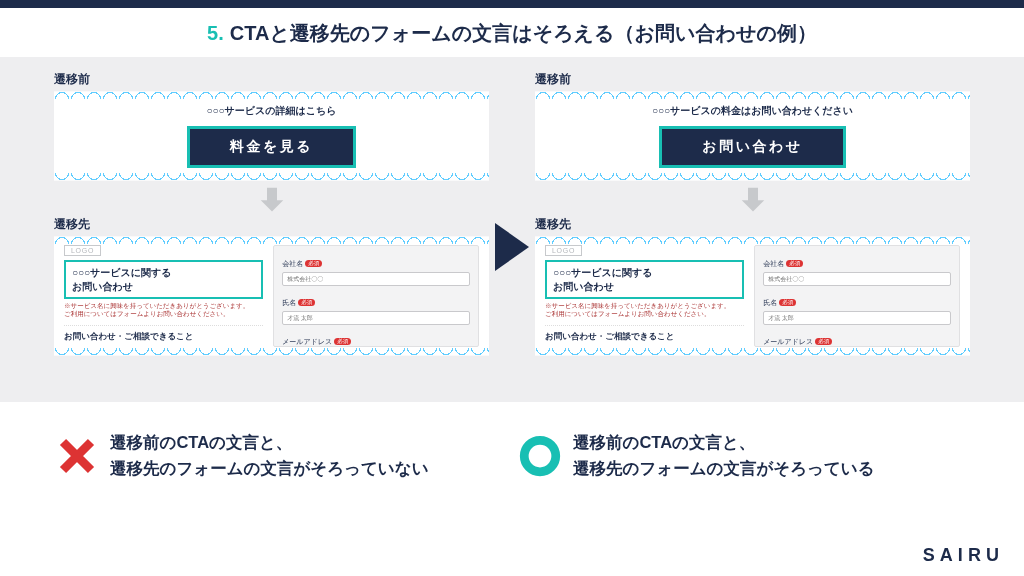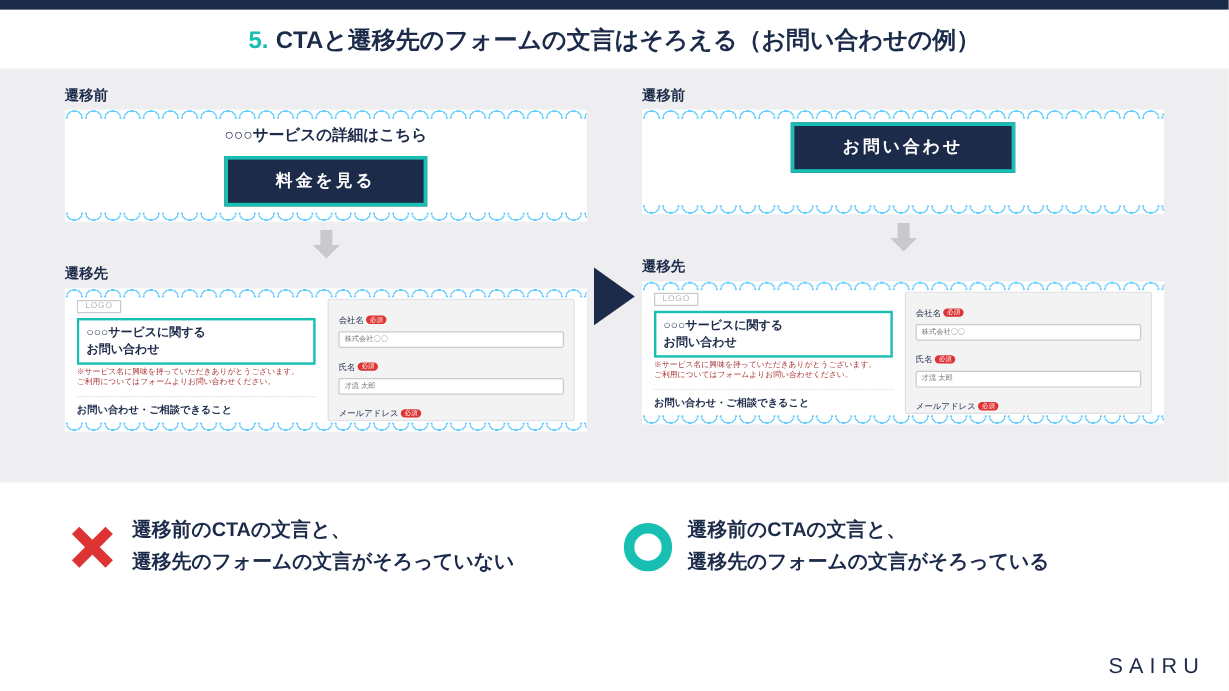--- a/index.html
+++ b/index.html
@@ -29,21 +29,21 @@
   .wave-edge {
     position: absolute; left: 0; right: 0; height: 8px;
     background:
       radial-gradient(circle at 8px 0, transparent 6px, #1fb8ff 6px 7px, transparent 7px) repeat-x 0 0 / 16px 8px,
       #fff;
     opacity: .7;
   }
   .wave-edge.t { top: -1px; transform: scaleY(-1);}
   .wave-edge.b { bottom: -1px; }
 
-  .cta-line { font-size: 13px; font-weight: 700; margin: 2px 0 8px; }
+  .cta-line { font-size: 10px; font-weight: 700; margin: 2px 0 8px; }
   .cta-btn {
     display: inline-block; background: #1d2b4a; color: #fff;
     font-size: 14px; font-weight: 700; letter-spacing: .18em;
     padding: 9px 40px; border: 3px solid #18bfb3; border-radius: 0;
   }
 
   .down-arrow { text-align: center; height: 30px; margin: -4px 0 2px;}
   .down-arrow svg { width: 30px; height: 30px; fill:#c7c9cc; }
 
   .form-wrap { display: flex; gap: 10px; height: 102px; overflow: hidden; }
@@ -83,21 +83,21 @@
     padding: 28px 56px 0; font-weight: 700; font-size: 16.5px; line-height:1.55;
   }
   .conc-item { flex: 1; display: flex; align-items: center; gap: 12px; }
   .mark { width: 42px; height: 42px; flex: 0 0 42px; }
   .mark svg { width: 100%; height: 100%; stroke-width: 5; fill: none; }
   .mark.x svg { stroke: #d33; }
   .mark.o svg { stroke: #18bfb3; }
 
   .brand {
     position: absolute; right: 20px; bottom: 10px;
-    font-size: 18px; font-weight: 400; letter-spacing: .28em; color:#1d2b4a;
+    font-size: 18px; font-weight: 700; letter-spacing: .28em; color:#1d2b4a;
   }
 </style>
 </head>
 <body>
 
 <div class="topbar"></div>
 
 <h1 class="heading">
   <span class="num">5.</span><span>CTAと遷移先のフォームの文言はそろえる（お問い合わせの例）</span>
 </h1>
@@ -149,20 +149,21 @@
           </div>
         </div>
         <div class="wave-edge b"></div>
       </div>
     </div>
 
     <div class="col">
       <div class="sec-label">遷移前</div>
       <div class="wave-card top">
         <div class="wave-edge t"></div>
+        <div class="cta-line">○○○サービスの料金はお問い合わせください</div>
         <div class="cta-btn">お問い合わせ</div>
         <div class="wave-edge b"></div>
       </div>
 
       <div class="down-arrow">
         <svg viewBox="0 0 24 24">
             <path d="M8 3h8v10h5l-9 9-9-9h5z"></path>
           </svg>
       </div>
 

